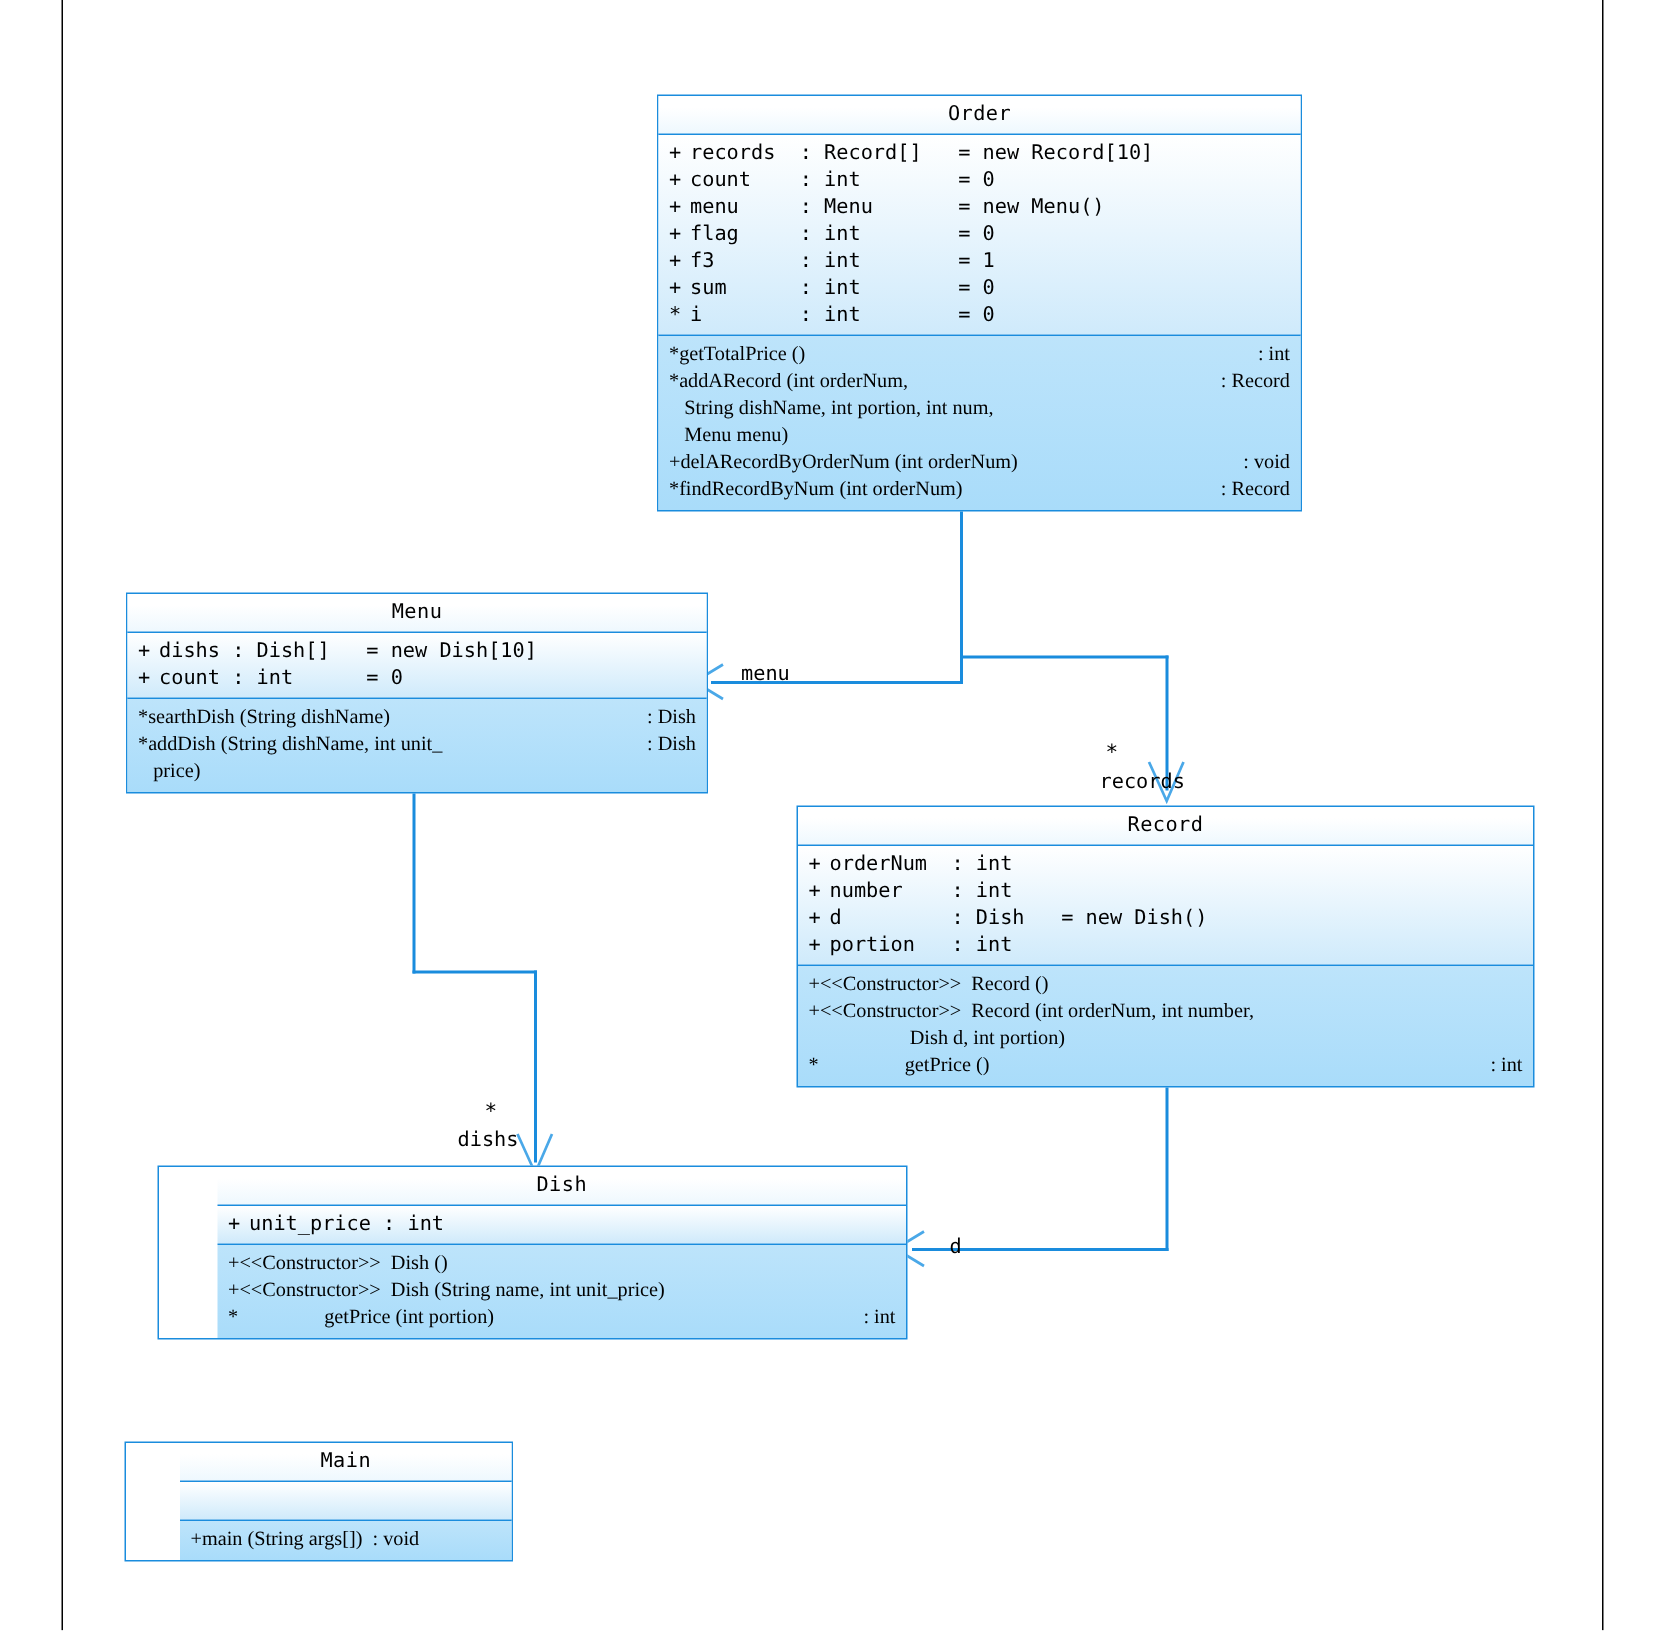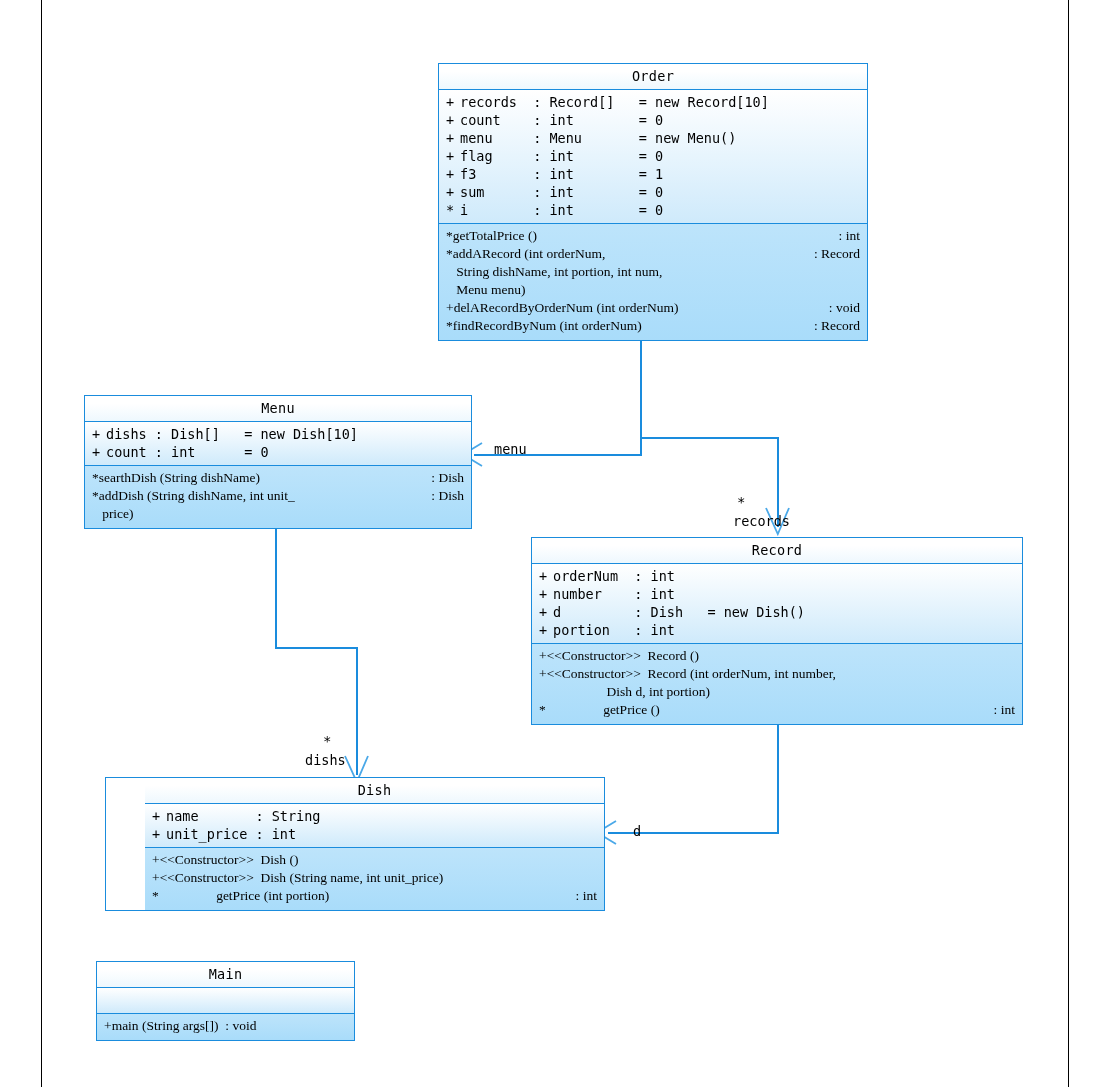--- a/index.html
+++ b/index.html
@@ -197,31 +197,30 @@
       <div class="row-split"><span class="lhs"><span class="vis">+</span><span>&lt;&lt;Constructor&gt;&gt;  Record ()</span></span><span class="rhs"></span></div>
       <div class="row-split"><span class="lhs"><span class="vis">+</span><span>&lt;&lt;Constructor&gt;&gt;  Record (int orderNum, int number,</span></span><span class="rhs"></span></div>
       <div class="row-split"><span class="lhs"><span class="vis"> </span><span>                   Dish d, int portion)</span></span><span class="rhs"></span></div>
       <div class="row-split"><span class="lhs"><span class="vis">*</span><span>                 getPrice ()</span></span><span class="rhs">: int</span></div>
     </div>
   </div>
 
   <div class="uml-class" id="cls-dish" style="left:105px; top:777px; width:500px;padding-left:39px;">
     <div class="uml-title">Dish</div>
     <div class="uml-attrs">
-      <div class="row"><span class="vis">+</span><span>name       : String</span></div>
       <div class="row"><span class="vis">+</span><span>unit_price : int</span></div>
     </div>
     <div class="uml-ops">
       <div class="row-split"><span class="lhs"><span class="vis">+</span><span>&lt;&lt;Constructor&gt;&gt;  Dish ()</span></span><span class="rhs"></span></div>
       <div class="row-split"><span class="lhs"><span class="vis">+</span><span>&lt;&lt;Constructor&gt;&gt;  Dish (String name, int unit_price)</span></span><span class="rhs"></span></div>
       <div class="row-split"><span class="lhs"><span class="vis">*</span><span>                 getPrice (int portion)</span></span><span class="rhs">: int</span></div>
     </div>
   </div>
 
-  <div class="uml-class" id="cls-main" style="left:96px; top:961px; width:259px;">
+  <div class="uml-class" id="cls-main" style="left:83px; top:961px; width:259px;padding-left:36px;">
     <div class="uml-title">Main</div>
     <div class="uml-attrs" style="height:18px;"></div>
     <div class="uml-ops">
       <div class="row-split"><span class="lhs"><span class="vis">+</span><span>main (String args[])  : void</span></span><span class="rhs"></span></div>
     </div>
   </div>
 
 </div>
 
 </body></html>

